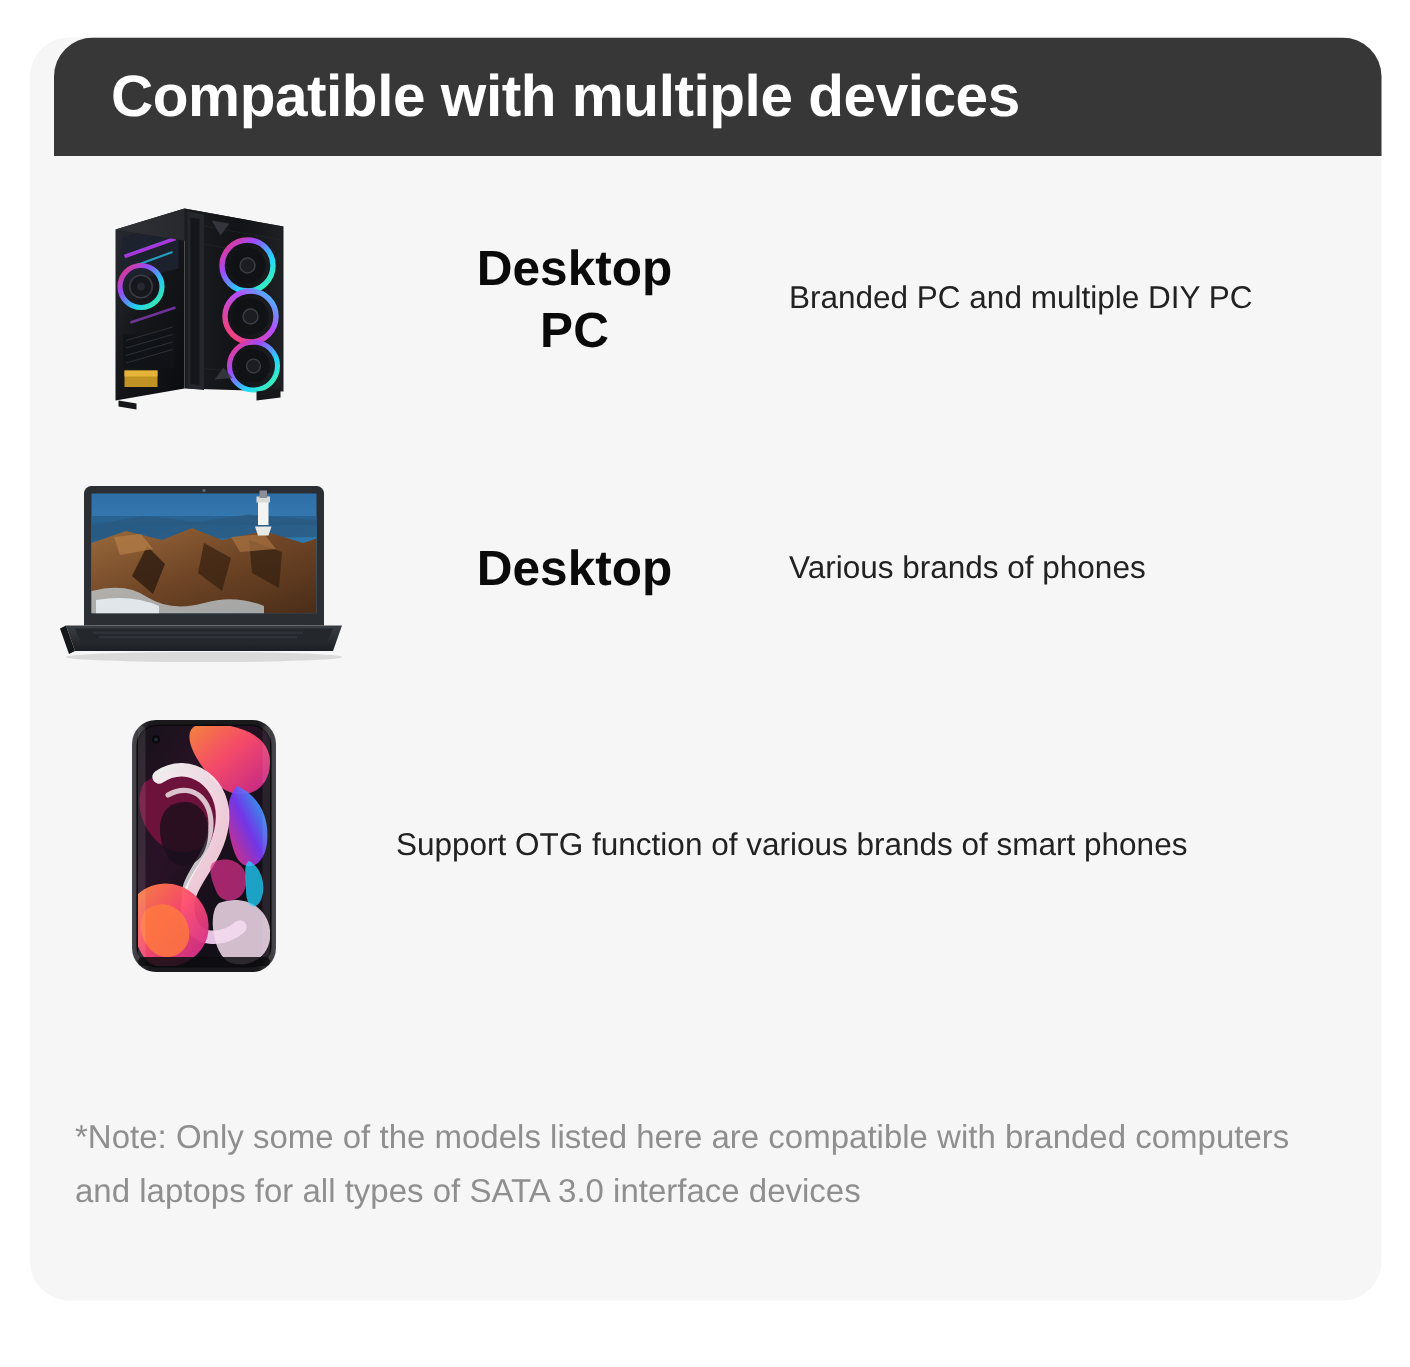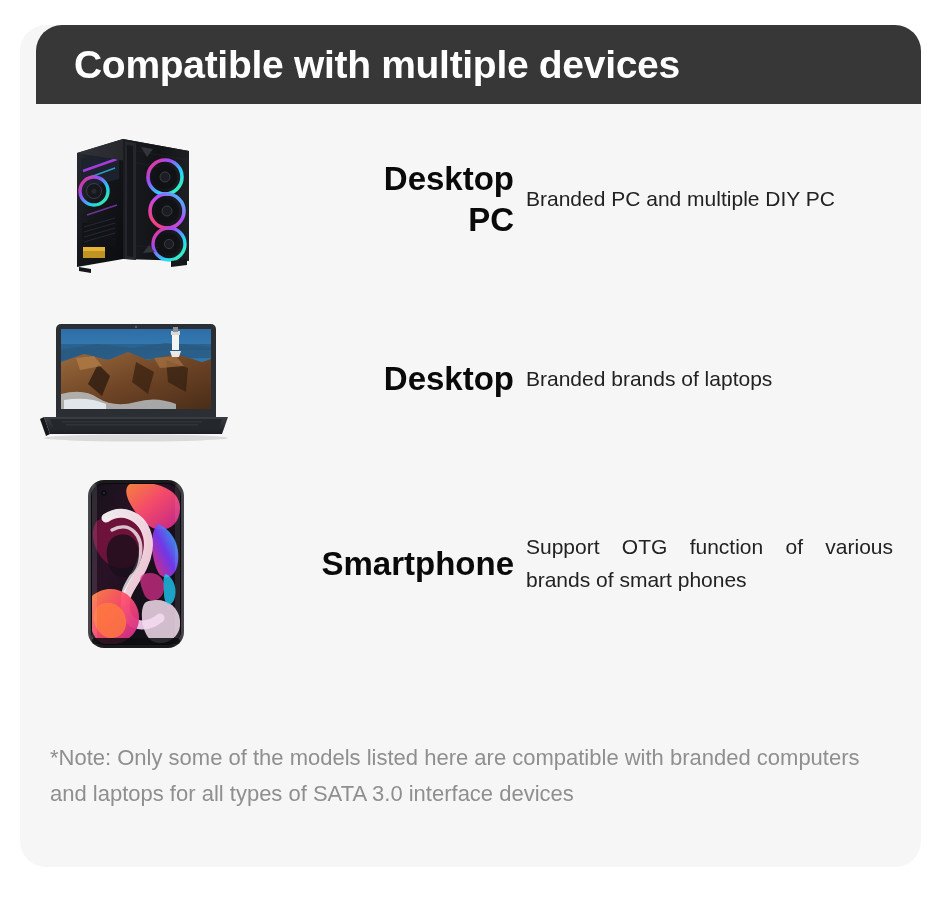--- a/index.html
+++ b/index.html
@@ -77,21 +77,21 @@
     width: 232px;
     flex: 0 0 232px;
     display: flex;
     align-items: center;
     justify-content: center;
     height: 100%;
   }
   .label {
     width: 262px;
     flex: 0 0 262px;
-    text-align: right;
+    text-align: center;
     font-size: 33px;
     font-weight: bold;
     color: #0a0a0a;
     line-height: 1.25;
   }
   .desc {
     flex: 1 1 auto;
     padding-left: 12px;
     padding-right: 28px;
     font-size: 21px;
@@ -297,21 +297,21 @@
                 <rect x="26" y="107" width="140" height="1.6"></rect>
                 <rect x="30" y="110" width="132" height="1.6"></rect>
               </g>
 
               <path d="M8,103 L14,120 L10,122 L4,105 Z" fill="#15171a"></path>
               <ellipse cx="100" cy="124" rx="92" ry="3.4" fill="#0f1114" opacity="0.12"></ellipse>
             </svg>
           </div>
         </div>
         <div class="label">Desktop</div>
-        <div class="desc">Branded brands of laptops</div>
+        <div class="desc">Various brands of phones</div>
       </div>
 
       <div class="row row-phone">
         <div class="media">
           <div class="phone-wrap">
             <svg viewBox="0 0 100 172" width="100" height="172" aria-hidden="true">
               <defs>
                 <linearGradient id="wallBase" x1="0" y1="0" x2="1" y2="1">
                   <stop offset="0%" stop-color="#16121a"></stop>
                   <stop offset="35%" stop-color="#2a1226"></stop>
@@ -376,21 +376,20 @@
               <circle cx="18" cy="15" r="2.6" fill="#08080a"></circle>
               <circle cx="18" cy="15" r="1.3" fill="#1d2a38"></circle>
 
               <rect x="6" y="6" width="5" height="160" rx="3" fill="#ffffff" opacity="0.1"></rect>
               <rect x="89" y="6" width="5" height="160" rx="3" fill="#ffffff" opacity="0.08"></rect>
 
               <rect x="6" y="160" width="88" height="6" rx="3" fill="#0d0d10" opacity="0.85"></rect>
             </svg>
           </div>
         </div>
-        <div class="label">Smartphone</div>
         <div class="desc desc-justify">Support OTG function of various brands of smart phones</div>
       </div>
 
     </div>
 
     <div class="note">*Note: Only some of the models listed here are compatible with branded computers and laptops for all types of SATA 3.0 interface devices</div>
 
   </div>
 </div>
 

